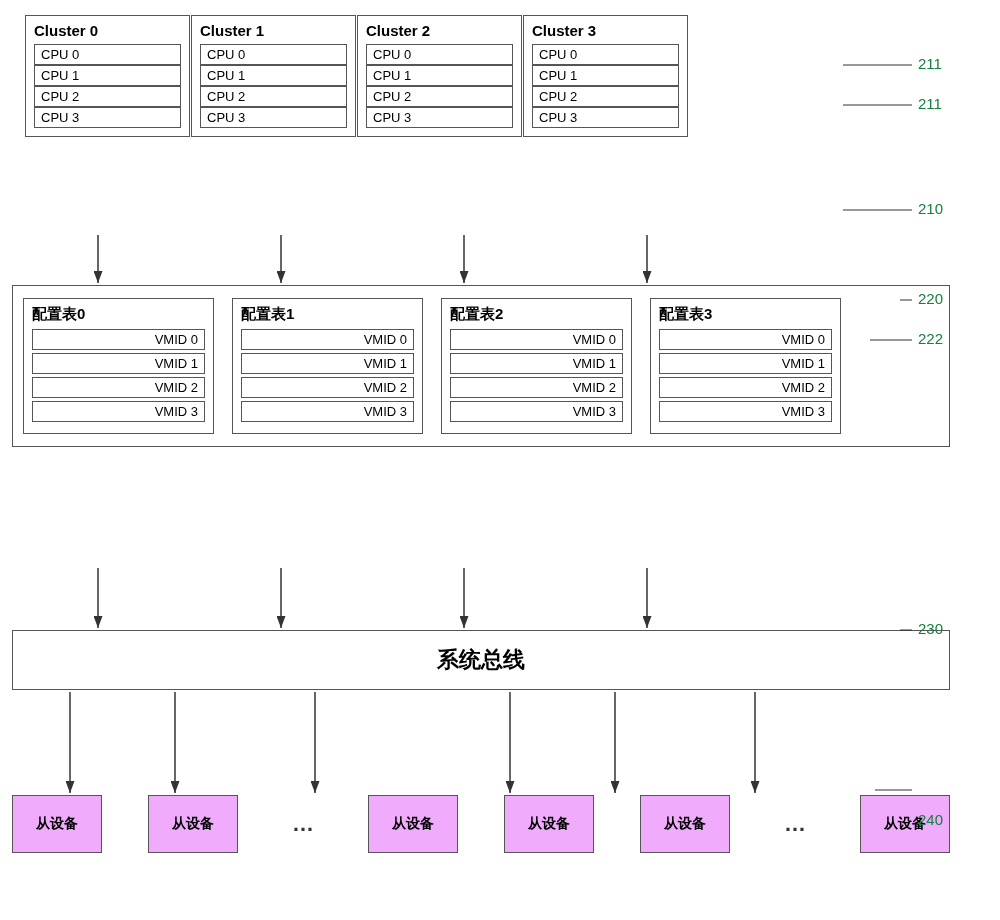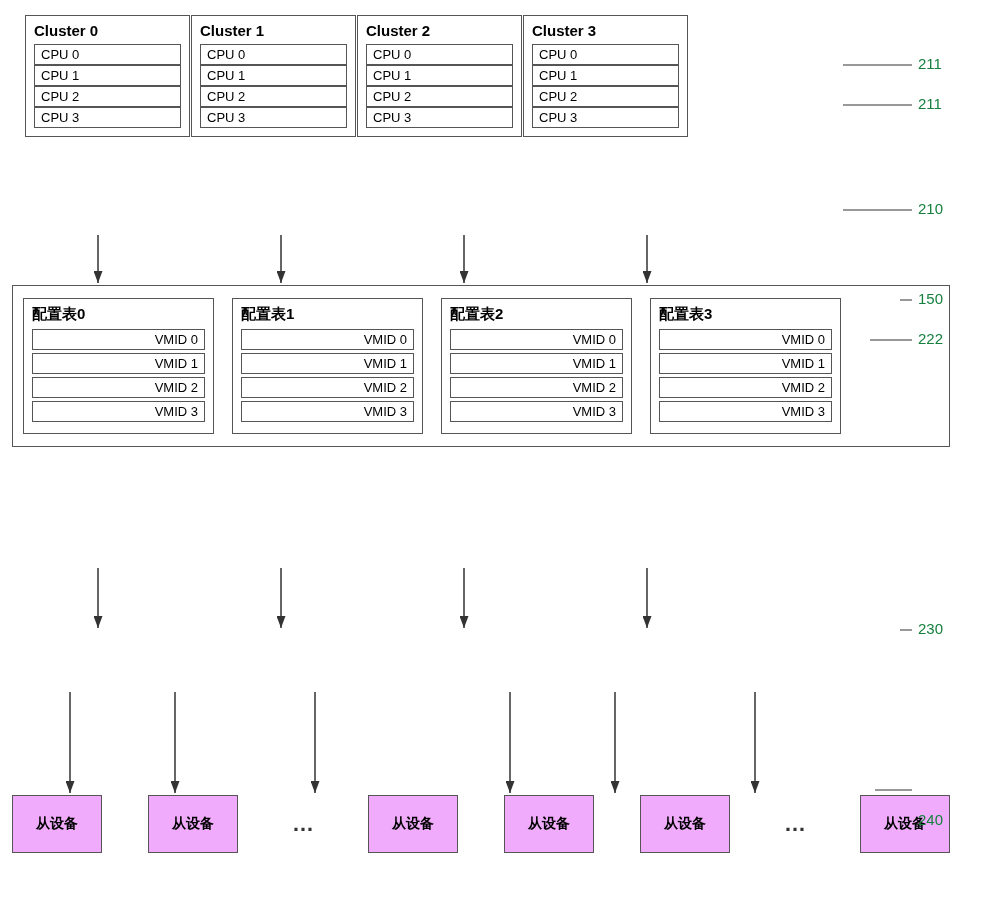--- a/index.html
+++ b/index.html
@@ -223,37 +223,40 @@
         <div class="config-box">
           <div class="config-title">配置表3</div>
           <div class="vmid-item">VMID 0</div>
           <div class="vmid-item">VMID 1</div>
           <div class="vmid-item">VMID 2</div>
           <div class="vmid-item">VMID 3</div>
         </div>
       </div>
   </div>
 
+  <div class="sysbus-box">
+    <span class="sysbus-label">系统总线</span>
+  </div>
 
   <div class="slaves-row" id="slaves-row">
       <div class="slave-box">从设备</div>
       <div class="slave-box">从设备</div>
       <span class="dots-label">…</span>
       <div class="slave-box">从设备</div>
       <div class="slave-box">从设备</div>
       <div class="slave-box">从设备</div>
       <span class="dots-label">…</span>
       <div class="slave-box">从设备</div>
     </div>
 
   <div id="ref-labels">
       <span class="ref-label" style="top: 55px; left: 918px;">211</span>
       <span class="ref-label" style="top: 95px; left: 918px;">211</span>
       <span class="ref-label" style="top: 200px; left: 918px;">210</span>
-      <span class="ref-label" style="top: 290px; left: 918px;">150</span>
+      <span class="ref-label" style="top: 290px; left: 918px;">220</span>
       <span class="ref-label" style="top: 330px; left: 918px;">222</span>
       <span class="ref-label" style="top: 620px; left: 918px;">230</span>
       <span class="ref-label" style="top: 811px; left: 918px;">240</span>
     </div>
 
   <svg class="arrow-svg" xmlns="http://www.w3.org/2000/svg">
     <defs>
       <marker id="arrowhead" markerWidth="8" markerHeight="6" refX="8" refY="3" orient="auto">
         <polygon points="0 0, 8 3, 0 6" fill="#333"></polygon>
       </marker>

